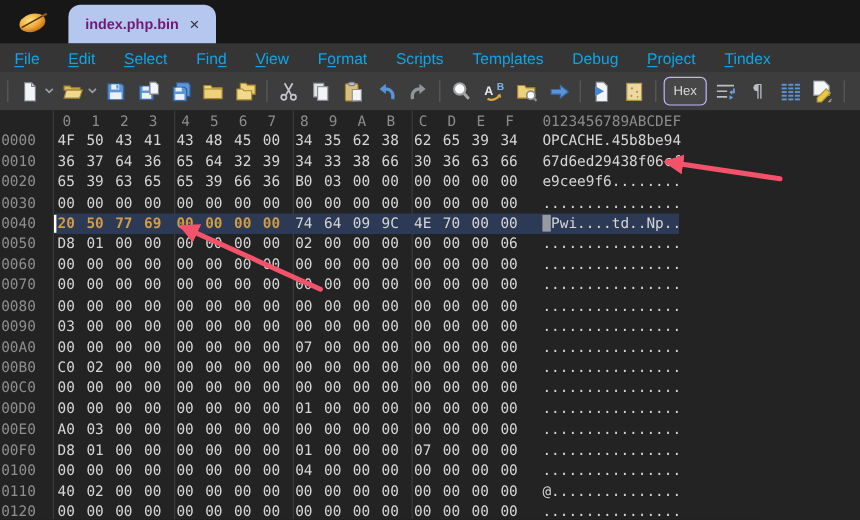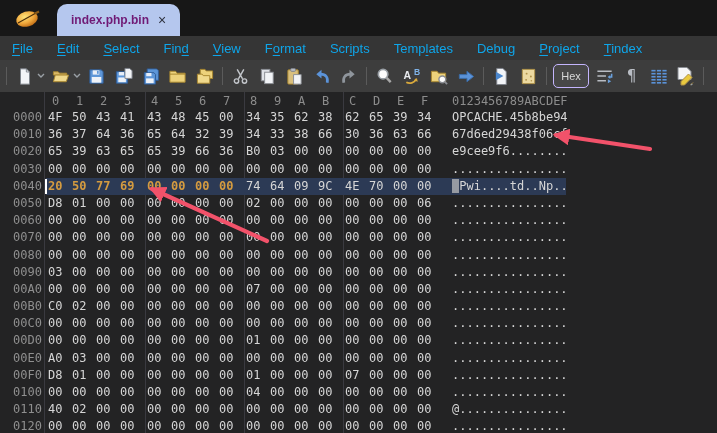--- a/index.html
+++ b/index.html
@@ -36,21 +36,21 @@
     padding:0 5px;margin:0 2px;}
   .pilcrow{font-size:15px;color:#b9bdc4;font-family:"DejaVu Sans",sans-serif;}
 
   
   .hexview{position:relative;height:341px;background:#232324;overflow:hidden;
     font-family:"DejaVu Sans Mono","Liberation Mono",monospace;font-size:12px;color:#d6d6d6;
     padding-top:2px;}
   .vline{position:absolute;top:0;bottom:0;width:1px;background:#3a3a40;}
   .row{display:flex;height:17.2px;line-height:17.2px;white-space:pre;position:relative;}
   .row.header{height:15px;line-height:15px;color:#8c8c8c;}
-  .off{width:48px;padding-left:13px;color:#8f8f8f;flex:0 0 48px;}
+  .off{width:48px;padding-left:1px;color:#8f8f8f;flex:0 0 48px;}
   .grp{display:flex;width:96px;flex:0 0 96px;margin-right:3px;}
   .b{width:24px;flex:0 0 24px;}
   .hb{width:24px;flex:0 0 24px;padding-left:4px;}
   .ascii{margin-left:8px;}
   .row.selected{background:linear-gradient(to right,transparent 0 46px,var(--selection_bg) 46px 566px,transparent 566px);}
   .row.selected .selb{color:var(--selected_byte);font-weight:bold;}
   .row.selected::after{content:"";position:absolute;left:45px;top:1px;width:2px;height:15px;background:#ffffff;}
   .bcur{background:#969aa2;color:#2c3a55;}
 
   

